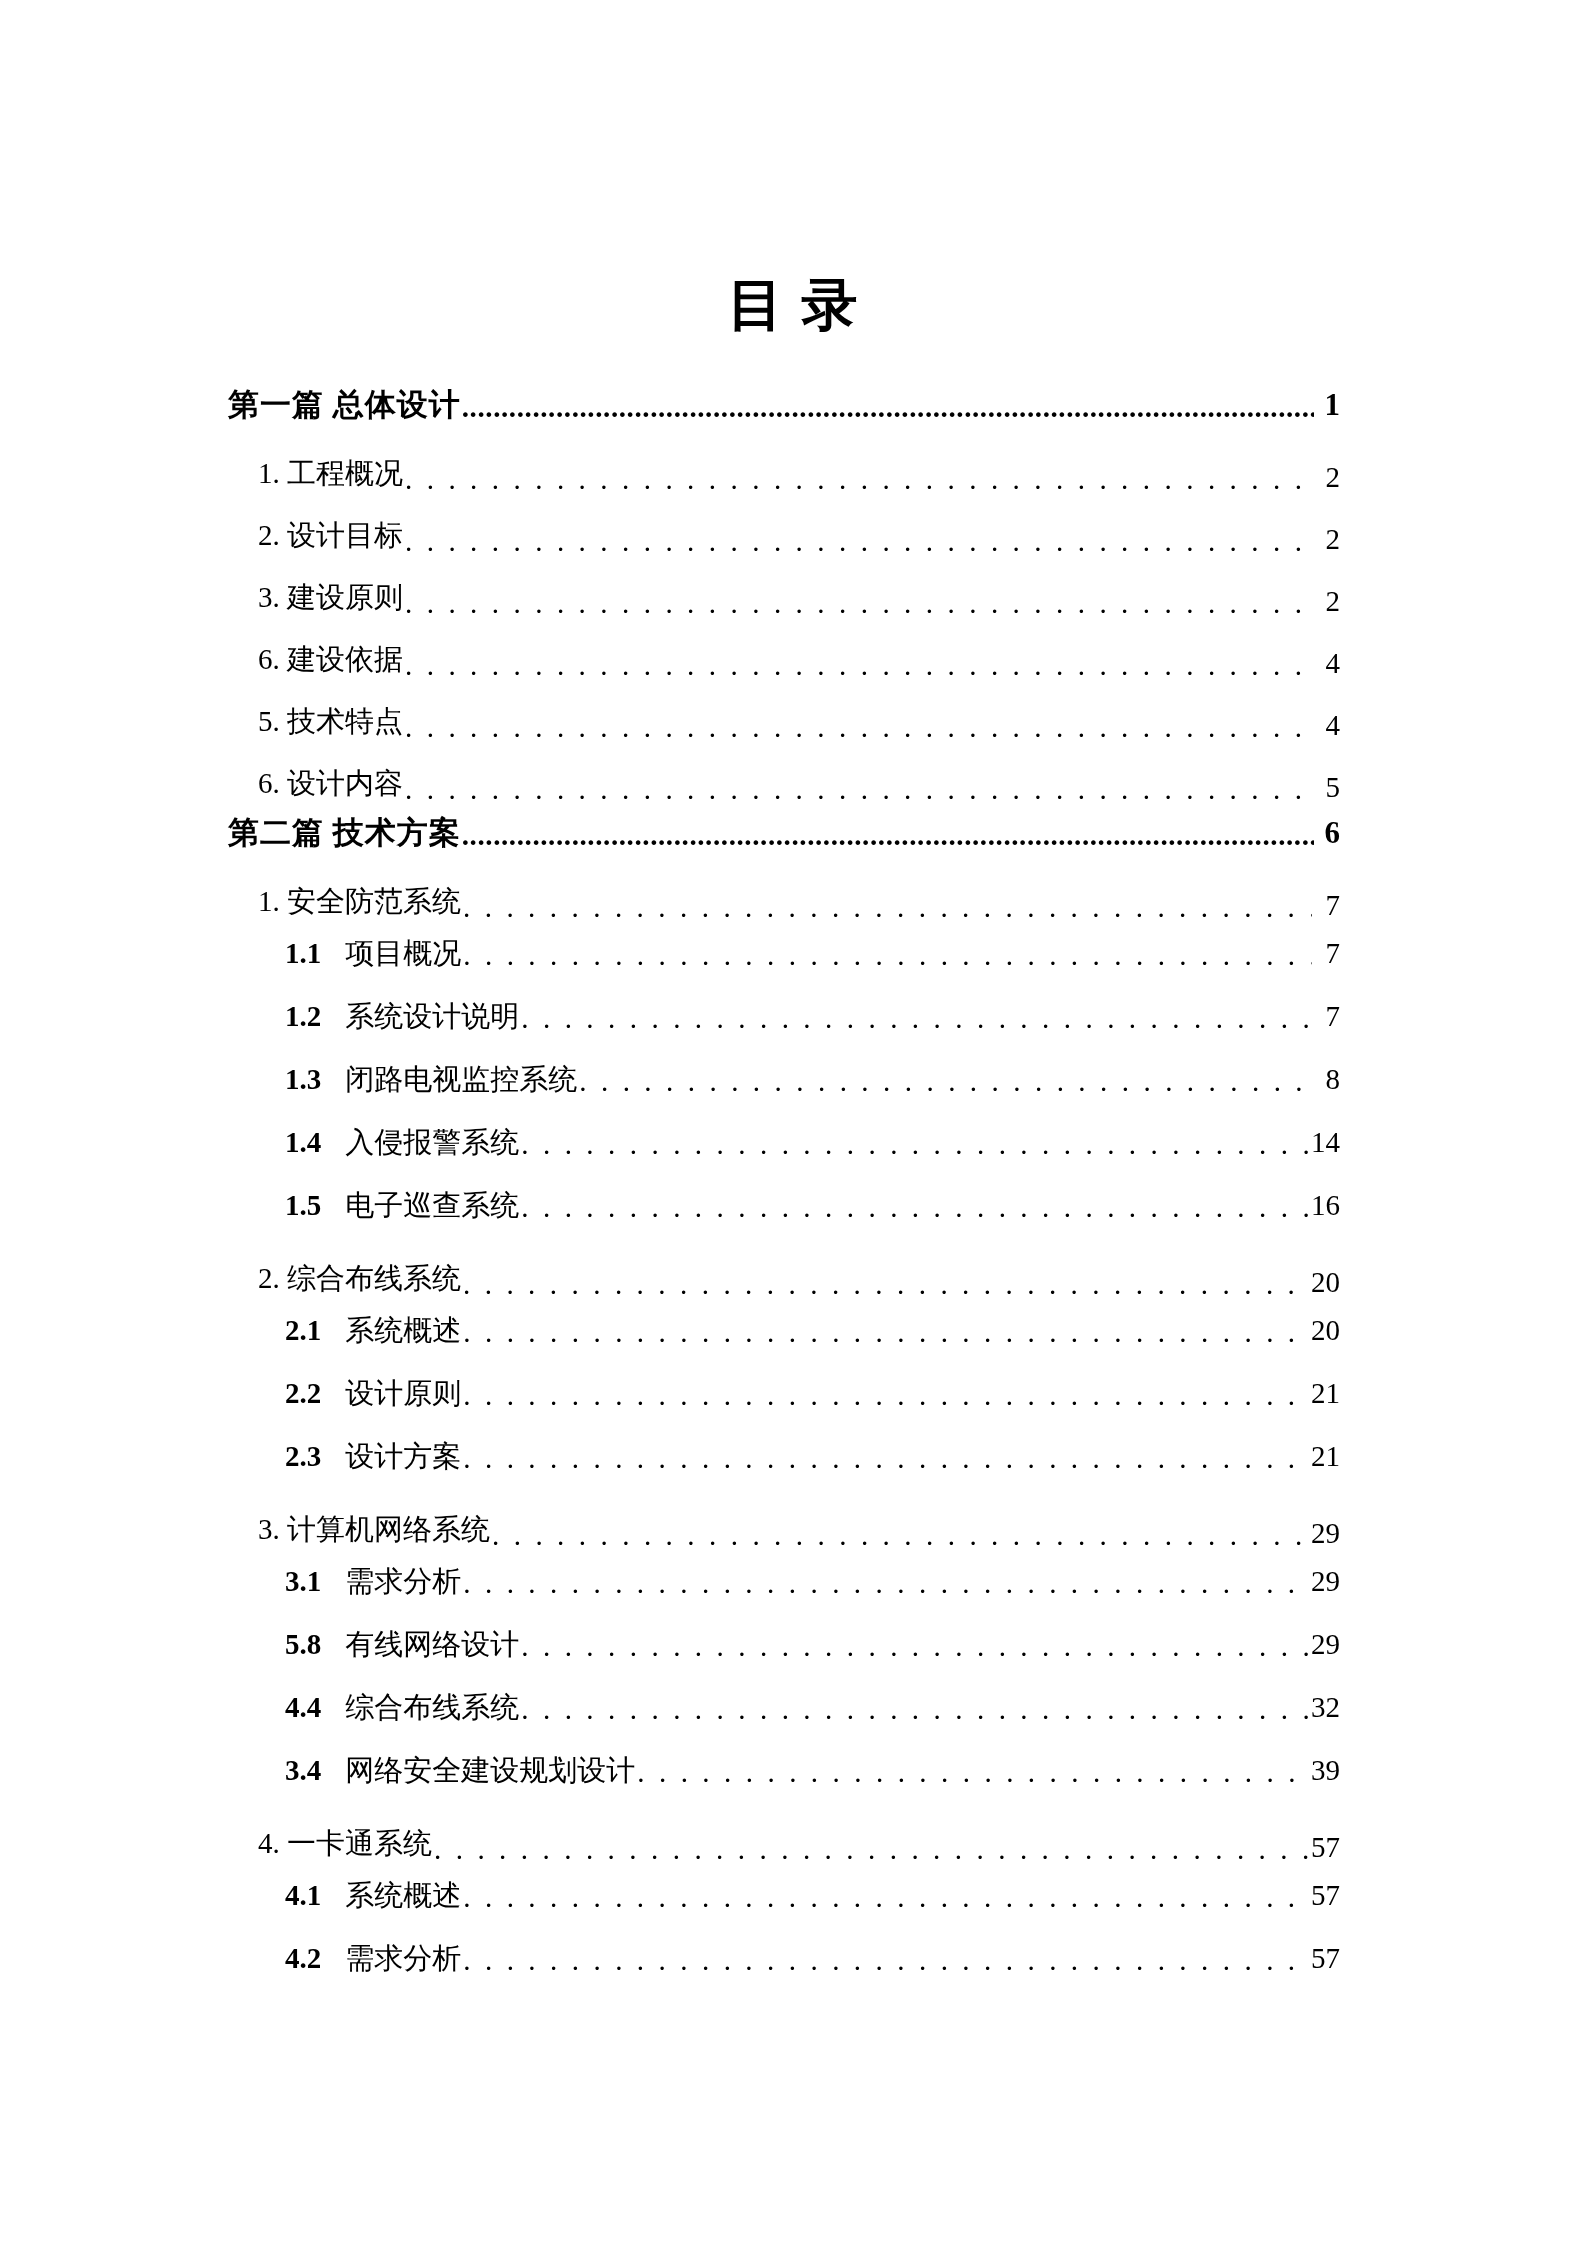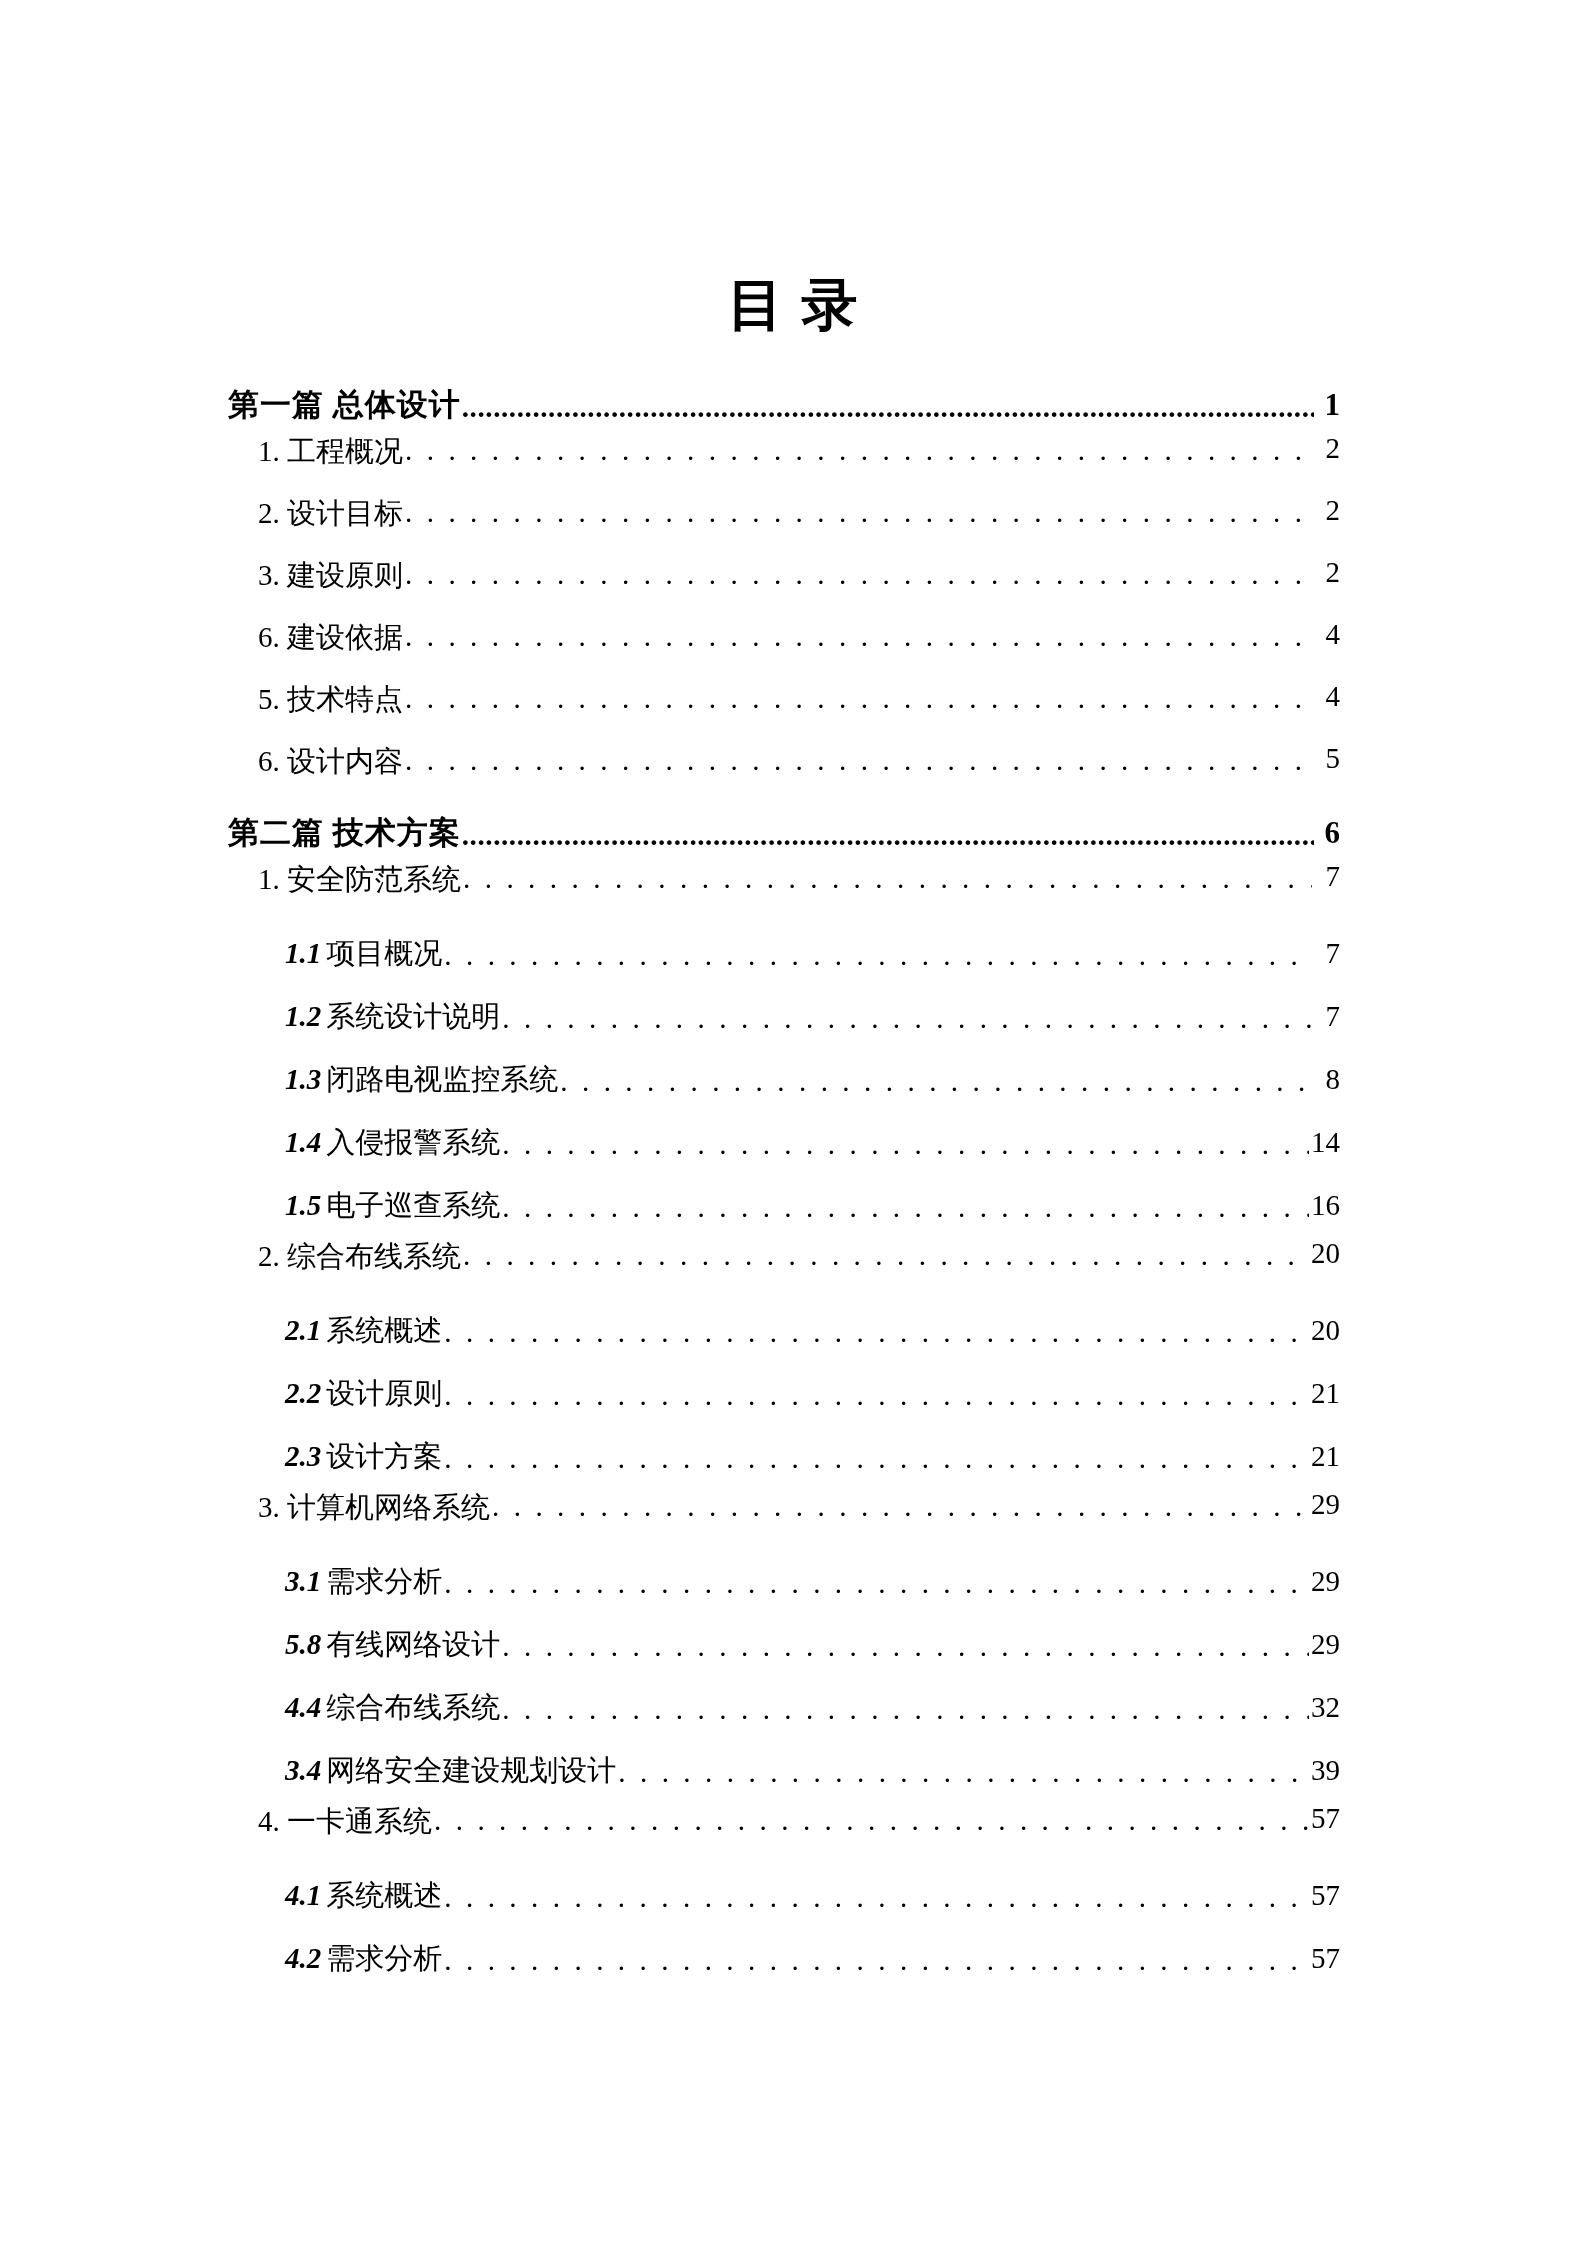--- a/index.html
+++ b/index.html
@@ -89,42 +89,41 @@
     font-size: 29px;
   }
   .lv1 .toc-page { font-weight: 700; font-size: 31px; min-width: 26px; }
 
   
   .lv2 {
     padding-left: 258px;
     font-size: 29px;
     font-weight: 400;
     height: 62px;
-    align-items: flex-start;
+    align-items: flex-end;
   }
   .lv2 .toc-leader { position: relative; top: 2px; }
   .lv2 .toc-leader::after {
     letter-spacing: 3.6px;
     font-size: 29px;
   }
   .lv2 .toc-page { font-size: 29px; min-width: 26px; }
 
   
   .lv3 {
     padding-left: 285px;
     font-size: 29px;
     font-weight: 400;
     height: 63px;
     align-items: center;
   }
   .lv3 .toc-num {
     font-weight: 700;
-    margin-right: 5px;
+    margin-right: 24px;
     letter-spacing: 0px;
-    font-style: italic;
   }
   .lv3 .toc-leader { position: relative; top: 2px; }
   .lv3 .toc-leader::after {
     letter-spacing: 3.6px;
     font-size: 29px;
   }
   .lv3 .toc-page { font-size: 29px; min-width: 26px; }
 
   
   .lv3.heavy .toc-num { font-weight: 900; }

